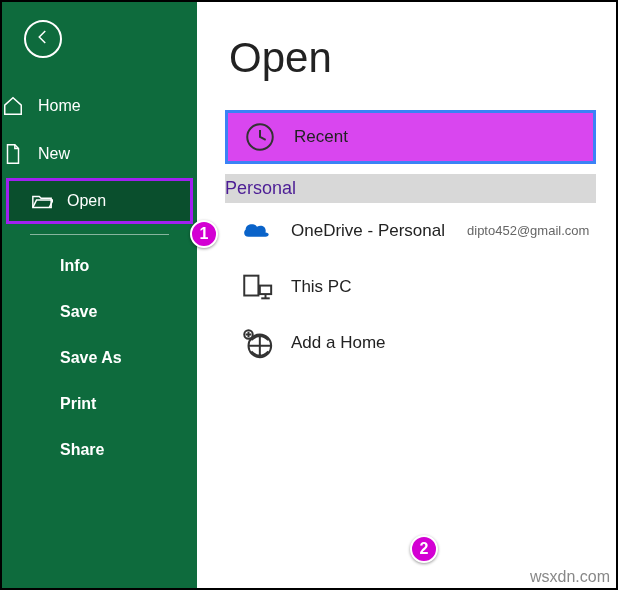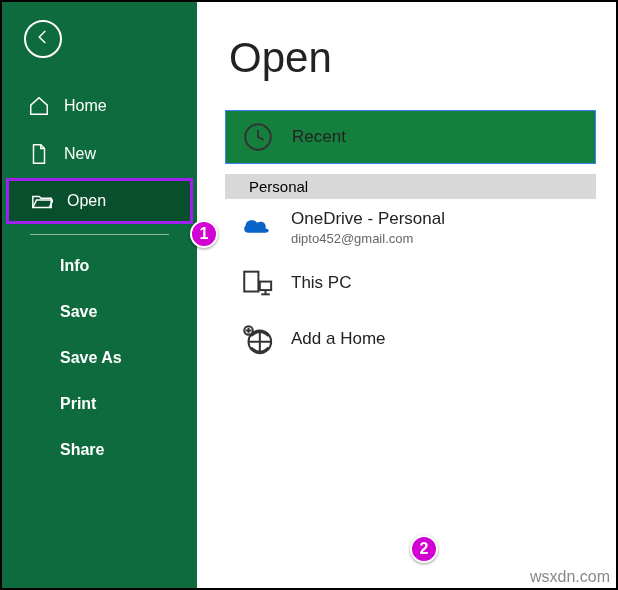--- a/index.html
+++ b/index.html
@@ -35,21 +35,20 @@
     display: flex;
     align-items: center;
     justify-content: center;
     cursor: pointer;
   }
   .back-btn svg { width: 18px; height: 18px; }
   .nav-item {
     display: flex;
     align-items: center;
     height: 48px;
-    padding-left: 26px;
     font-size: 16px;
     color: #fff;
     cursor: pointer;
   }
   .nav-item .icon {
     width: 22px;
     height: 22px;
     margin-right: 14px;
     display: flex;
     align-items: center;
@@ -91,22 +90,22 @@
   }
   .loc-item {
     display: flex;
     align-items: center;
     height: 56px;
     padding-left: 14px;
     margin-right: 20px;
     cursor: pointer;
   }
   .loc-item.recent {
-    background: #15803d;
-    border: 1px solid #3b82f6;
+    background: #d946ef;
+    border: 3px solid #3b82f6;
     height: 54px;
     margin-bottom: 10px;
   }
   .loc-item.browse {
     border: 3px solid #a020f0;
     width: 190px;
     height: 50px;
     margin-top: 2px;
     margin-bottom: 4px;
   }
@@ -115,26 +114,26 @@
     height: 36px;
     margin-right: 16px;
     display: flex;
     align-items: center;
     justify-content: center;
     flex-shrink: 0;
   }
   .loc-icon svg { width: 34px; height: 34px; }
   .loc-label { font-size: 17px; color: #222; }
   .loc-sub { font-size: 13px; color: #666; margin-top: 2px; }
-  .loc-text { display: flex; flex-direction: column; }
+  .loc-text { display: flex; flex-direction: row; gap: 22px; }
   .section-header {
     background: #d8d8d8;
-    color: #000000;
-    font-size: 15px;
-    padding: 4px 24px;
+    color: #4c1d95;
+    font-size: 18px;
+    padding: 4px 0;
     margin-right: 20px;
   }
 
   .callout {
     position: absolute;
     width: 28px;
     height: 28px;
     border-radius: 50%;
     background: #d300d3;
     border: 2px solid #fff;

